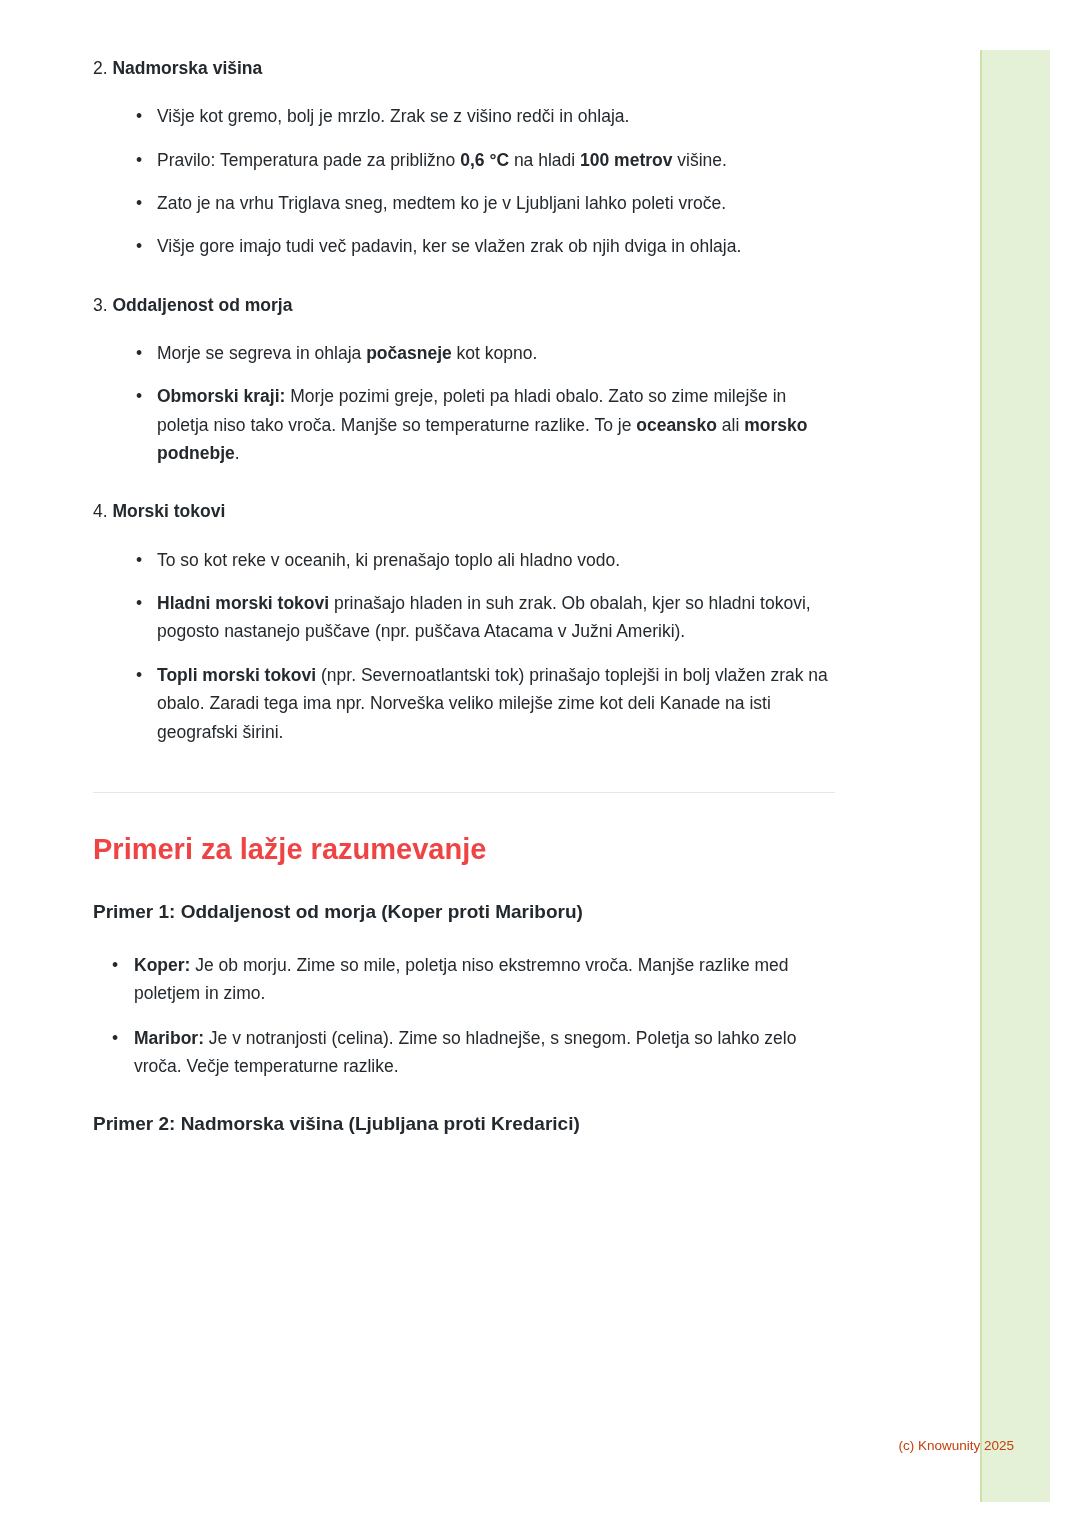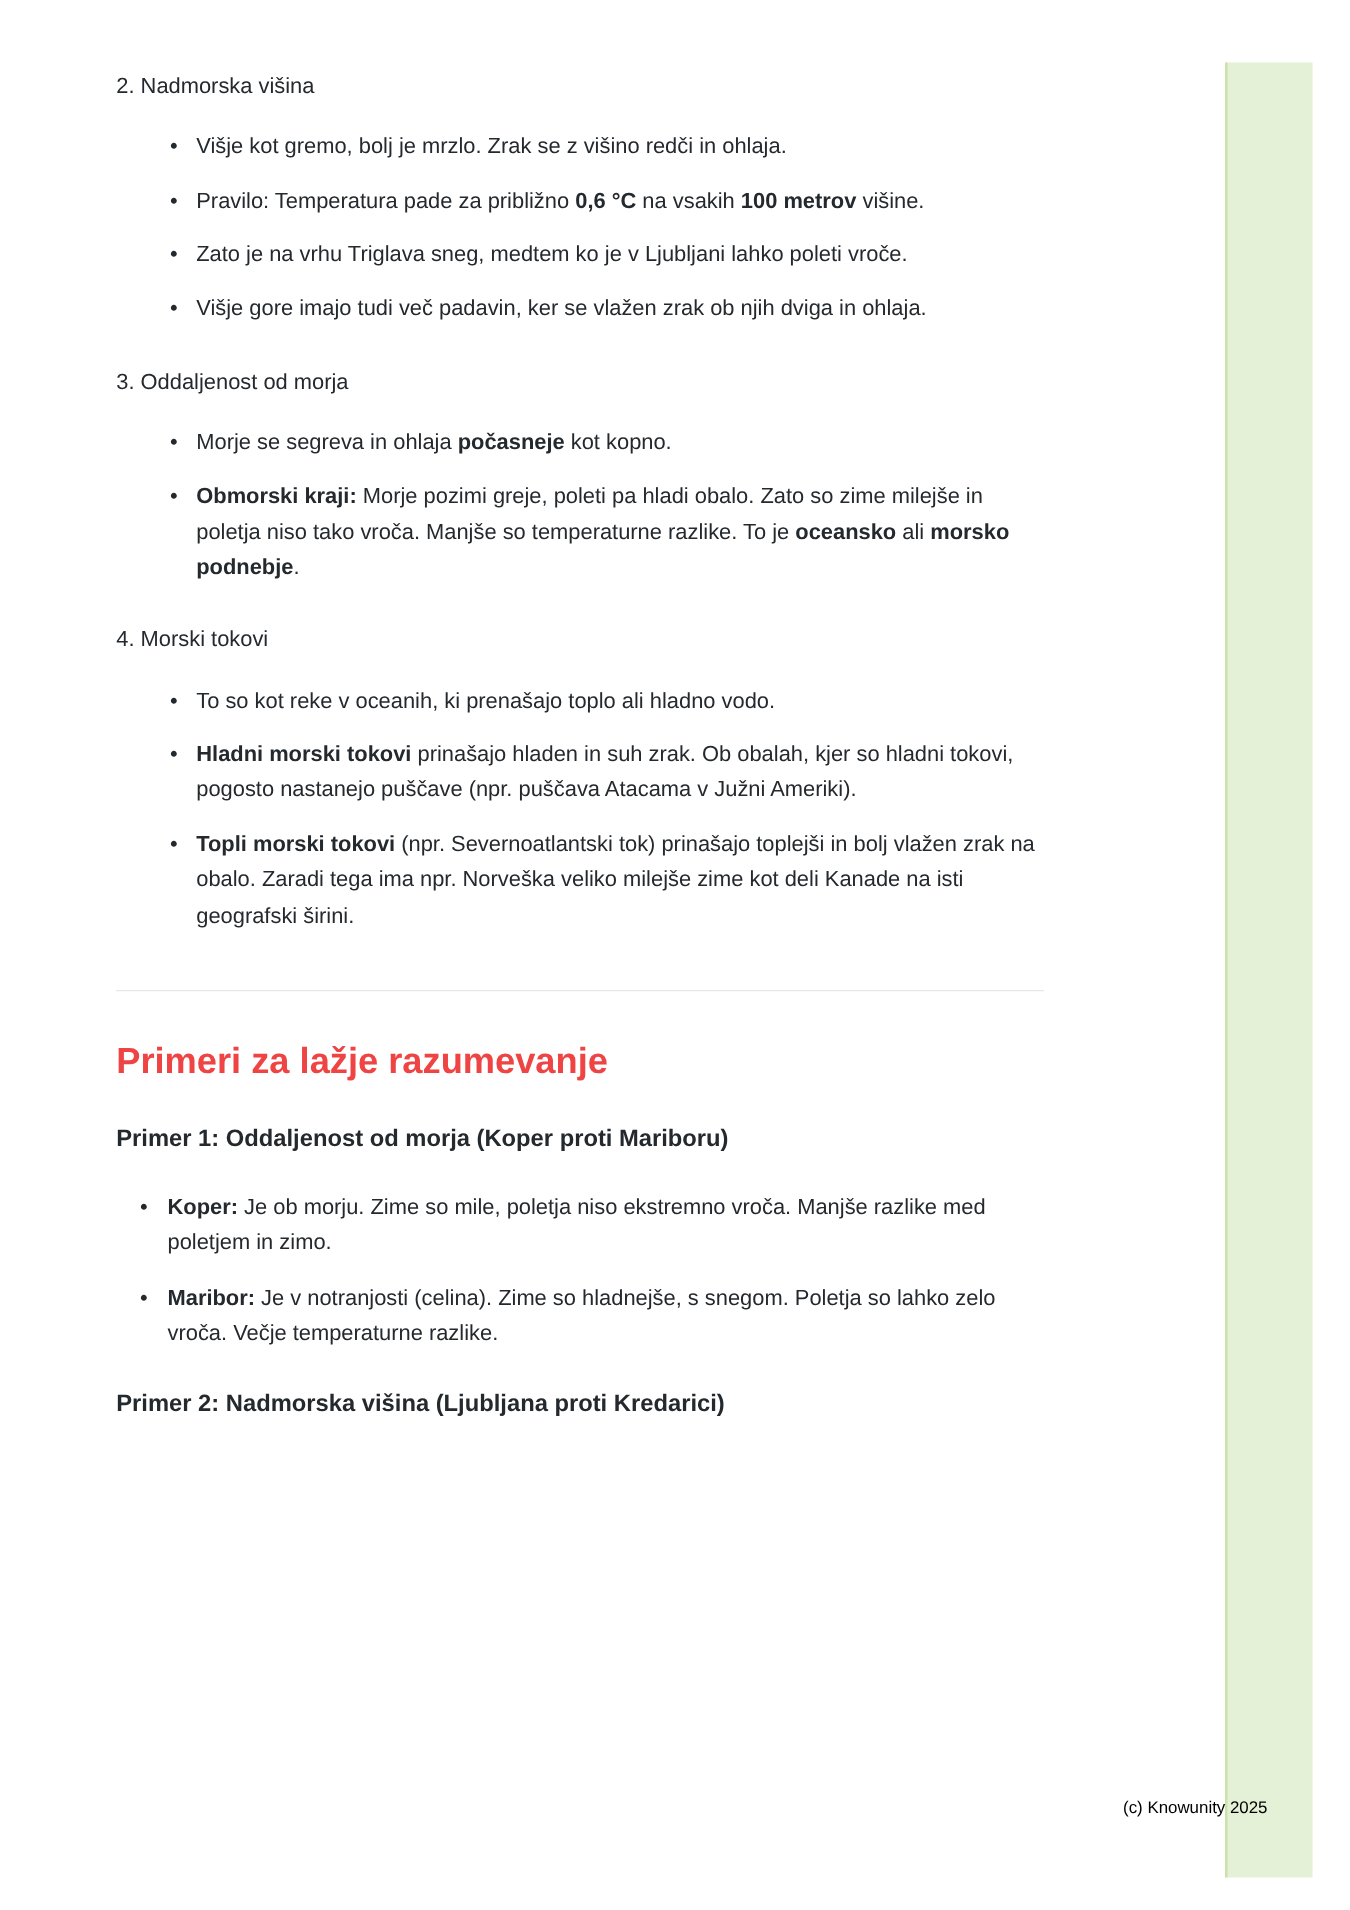--- a/index.html
+++ b/index.html
@@ -22,21 +22,21 @@
     position: relative;
     width: 742px;
     margin-left: 93px;
     padding-top: 54px;
     font-size: 17.5px;
     line-height: 1.62;
   }
   .num-section { margin-bottom: 30px; }
   .sec-head { margin-bottom: 20px; }
   .sec-num { font-weight: 400; }
-  .sec-title { font-weight: 400; margin-top: 36px; }
+  .sec-title { font-weight: 700; margin-top: 36px; }
   ul.bullets { list-style: none; padding-left: 64px; }
   ul.bullets > li {
     position: relative;
     margin-bottom: 15px;
   }
   ul.bullets > li::before {
     content: "\2022";
     position: absolute;
     left: -21px;
     top: 0;
@@ -75,38 +75,38 @@
     left: -22px;
     top: 0;
     font-size: 17.5px;
     color: #24292e;
   }
   .footer-credit {
     position: absolute;
     top: 1438px;
     right: 66px;
     font-size: 13.5px;
-    color: #000000;
+    color: #c2410c;
   }
 </style>
 </head>
 <body>
 
 <div class="green-bar"></div>
 
 <div class="content">
 
   <div class="num-section">
     <div class="sec-head">
       <span class="sec-num">2.</span>
       <strong class="sec-title">Nadmorska višina</strong>
     </div>
     <ul class="bullets">
       <li><span>Višje kot gremo, bolj je mrzlo. Zrak se z višino redči in ohlaja.</span></li>
-      <li><span>Pravilo: Temperatura pade za približno </span><strong>0,6 °C</strong><span> na vsakih </span><strong>100 metrov</strong><span> višine.</span></li>
+      <li><span>Pravilo: Temperatura pade za približno </span><strong>0,6 °C</strong><span> na hladi </span><strong>100 metrov</strong><span> višine.</span></li>
       <li><span>Zato je na vrhu Triglava sneg, medtem ko je v Ljubljani lahko poleti vroče.</span></li>
       <li><span>Višje gore imajo tudi več padavin, ker se vlažen zrak ob njih dviga in ohlaja.</span></li>
     </ul>
   </div>
 
   <div class="num-section">
     <div class="sec-head">
       <span class="sec-num">3.</span>
       <strong class="sec-title">Oddaljenost od morja</strong>
     </div>

